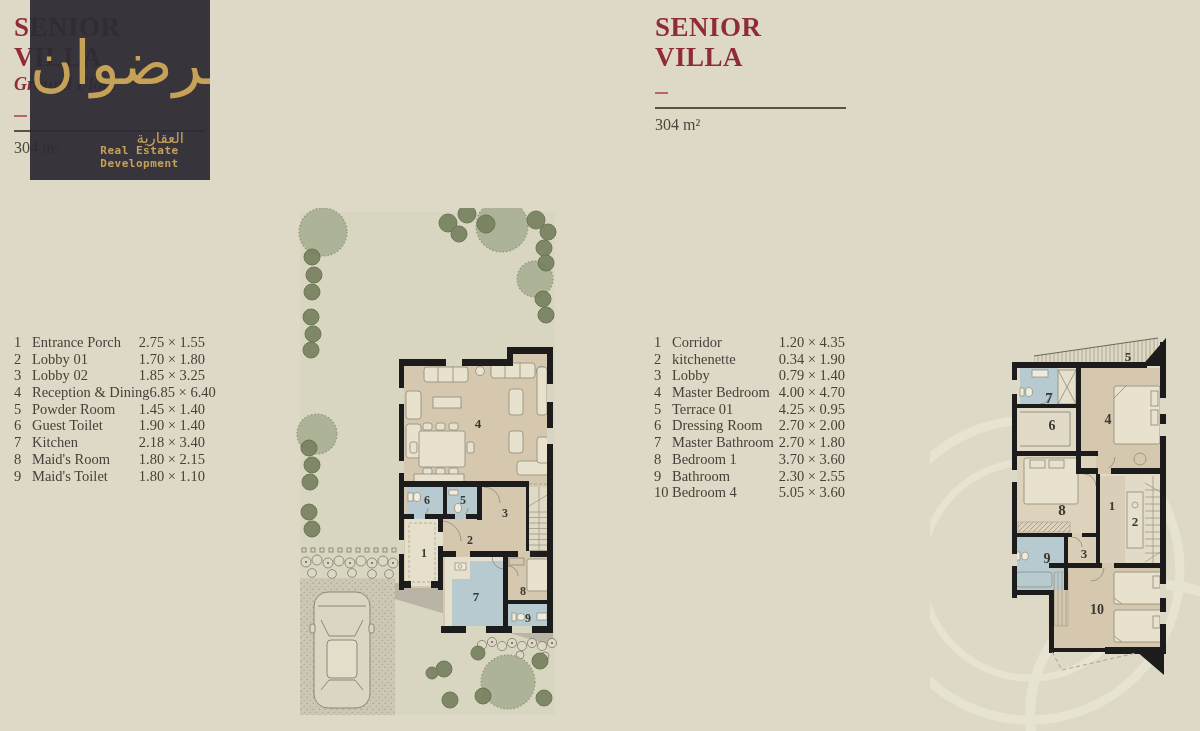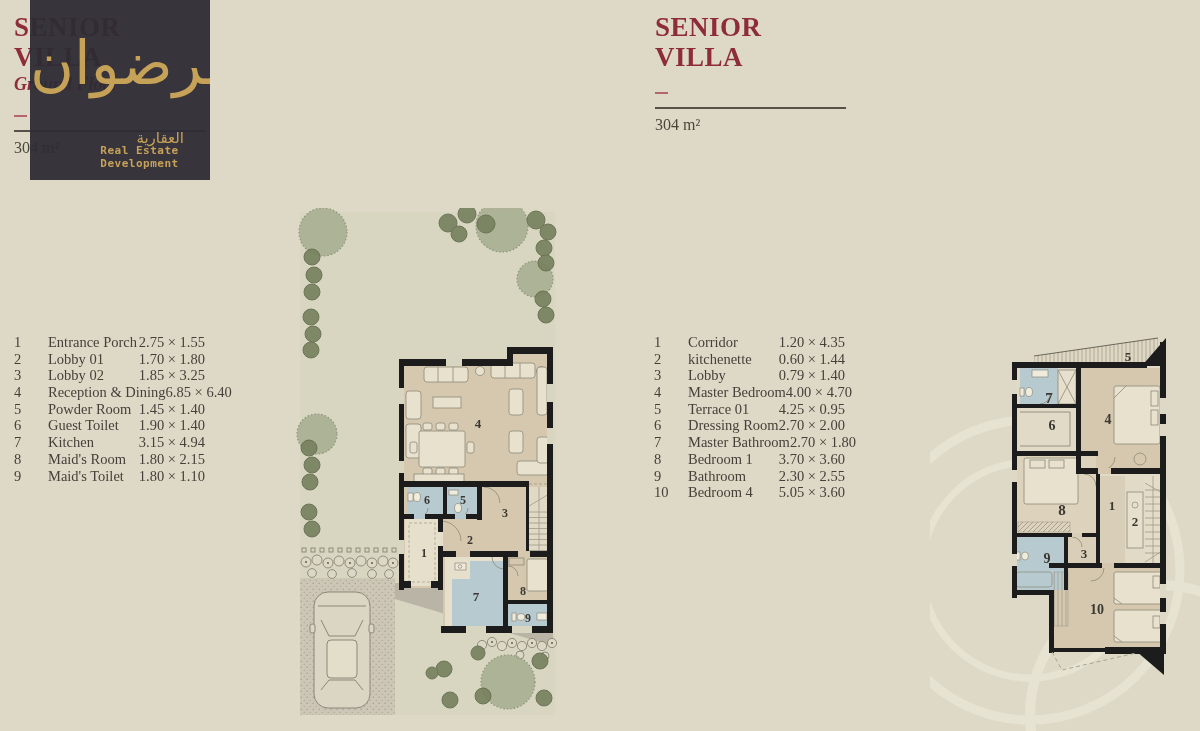--- a/index.html
+++ b/index.html
@@ -47,21 +47,21 @@
     font-family:"DejaVu Sans Mono",monospace;font-size:11px;letter-spacing:.5px;
     color:#c6a158;font-weight:bold;padding-left:39px;
   }
 
   
   .legend{position:absolute;width:191px;font-size:14.5px;}
   .lg-left{left:14px;top:334px;}
   .lg-right{left:654px;top:334px;}
   .legend-row{display:flex;height:16.7px;line-height:16.5px;}
   .legend-row .num{width:18px;flex:none;}
-  .legend-row .name{flex:1;white-space:nowrap;margin-left:16px;}
+  .legend-row .name{flex:1;white-space:nowrap;}
   .legend-row .dim{flex:none;text-align:left;}
 
   .plan-svg{position:absolute;}
   .svg-ground{left:296px;top:208px;}
   .svg-first{left:930px;top:335px;}
   text.rlabel{
     font-family:"Liberation Serif",serif;font-weight:600;fill:#3b3831;
   }
 </style>
 </head>
@@ -117,21 +117,21 @@
         <span class="dim">1.45 × 1.40</span>
       </div>
     <div class="legend-row">
         <span class="num">6</span>
         <span class="name">Guest Toilet</span>
         <span class="dim">1.90 × 1.40</span>
       </div>
     <div class="legend-row">
         <span class="num">7</span>
         <span class="name">Kitchen</span>
-        <span class="dim">3.15 × 4.94</span>
+        <span class="dim">2.18 × 3.40</span>
       </div>
     <div class="legend-row">
         <span class="num">8</span>
         <span class="name">Maid's Room</span>
         <span class="dim">1.80 × 2.15</span>
       </div>
     <div class="legend-row">
         <span class="num">9</span>
         <span class="name">Maid's Toilet</span>
         <span class="dim">1.80 × 1.10</span>
@@ -140,21 +140,21 @@
 
   <div class="legend lg-right">
     <div class="legend-row">
         <span class="num">1</span>
         <span class="name">Corridor</span>
         <span class="dim">1.20 × 4.35</span>
       </div>
     <div class="legend-row">
         <span class="num">2</span>
         <span class="name">kitchenette</span>
-        <span class="dim">0.60 × 1.44</span>
+        <span class="dim">0.34 × 1.90</span>
       </div>
     <div class="legend-row">
         <span class="num">3</span>
         <span class="name">Lobby</span>
         <span class="dim">0.79 × 1.40</span>
       </div>
     <div class="legend-row">
         <span class="num">4</span>
         <span class="name">Master Bedroom</span>
         <span class="dim">4.00 × 4.70</span>

